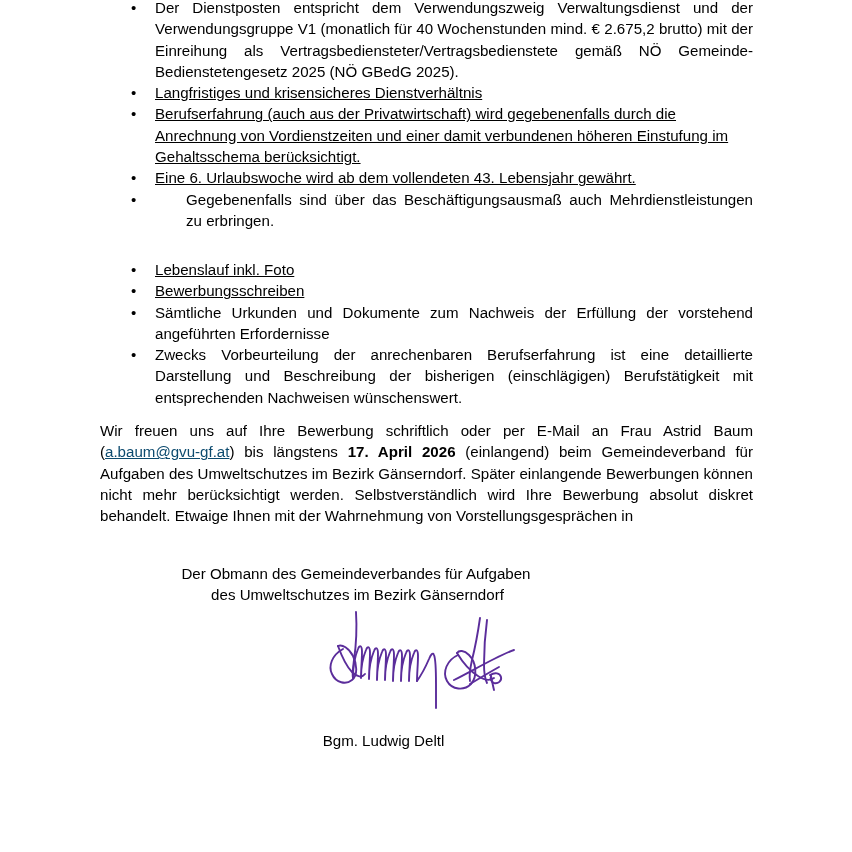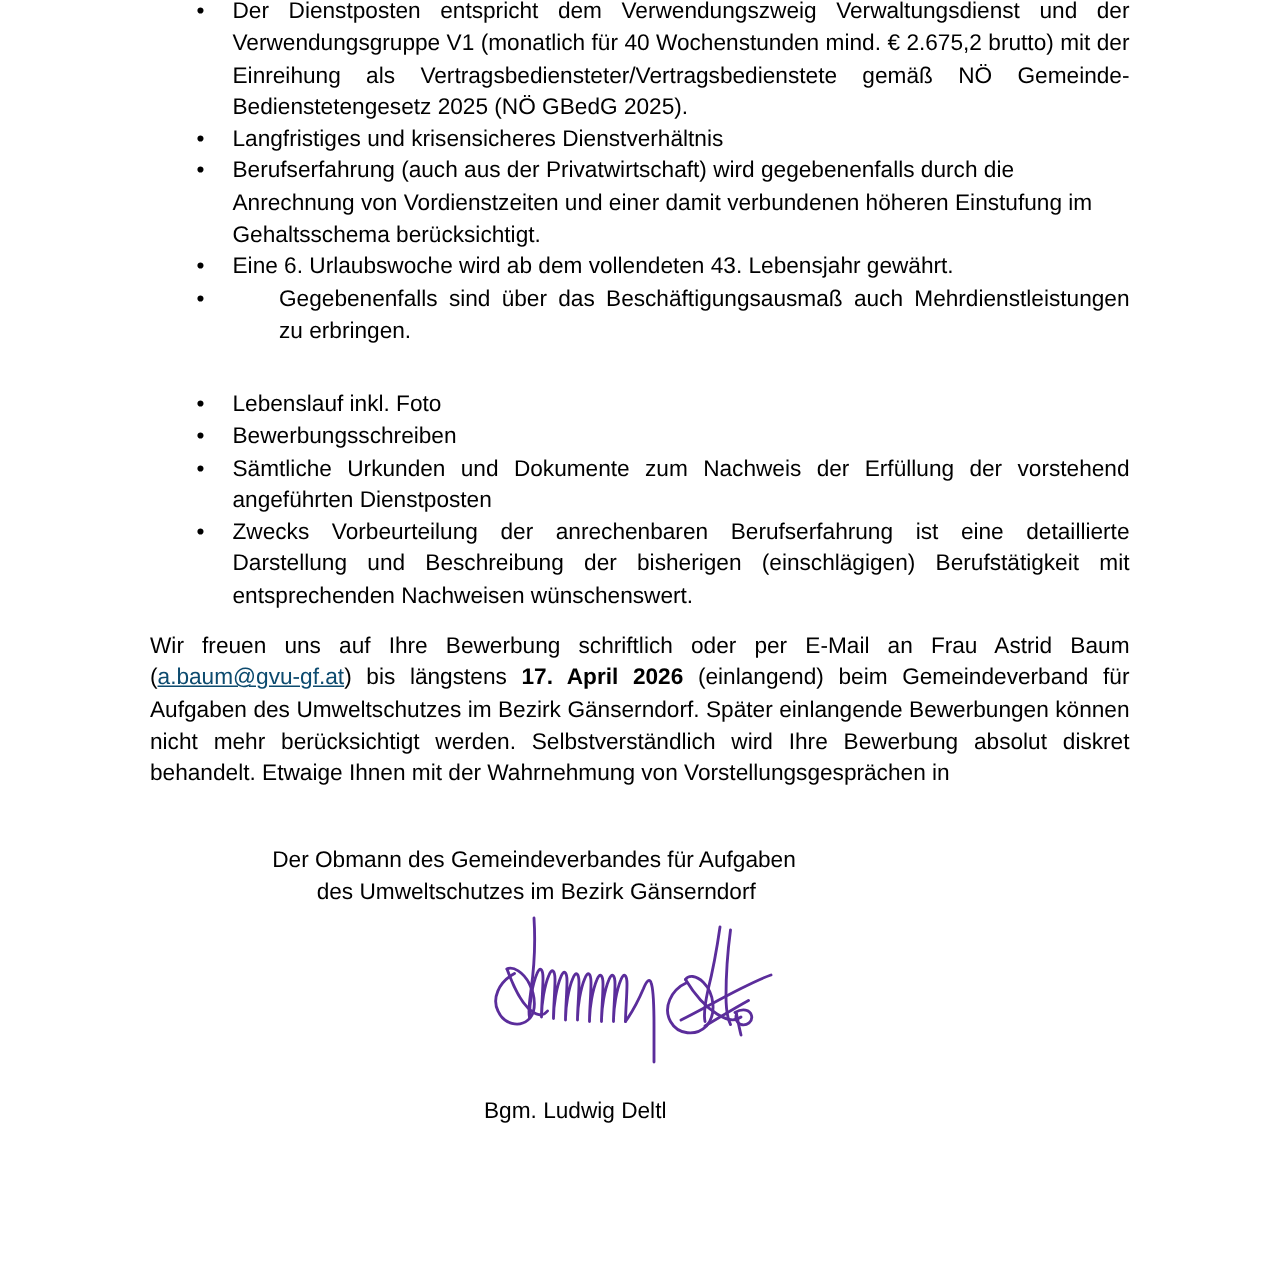--- a/index.html
+++ b/index.html
@@ -46,20 +46,21 @@
     top: 0;
     font-size: 15.1px;
     line-height: 21.3px;
   }
   .just {
     text-align: justify;
     text-justify: inter-word;
   }
   .ragged {
     text-align: left;
+    text-decoration: underline;
   }
 
   
   .list-block-1 {
     position: absolute;
     left: 100px;
     top: -3px;
     width: 653px;
   }
   .heading-required {
@@ -169,21 +170,21 @@
       <li>
         <span class="bullet-glyph">•</span>
         <span class="ragged" style="display:block;">Lebenslauf inkl. Foto</span>
       </li>
       <li>
         <span class="bullet-glyph">•</span>
         <span class="ragged" style="display:block;">Bewerbungsschreiben</span>
       </li>
       <li>
         <span class="bullet-glyph">•</span>
-        <span class="just" style="display:block;">Sämtliche Urkunden und Dokumente zum Nachweis der Erfüllung der vorstehend angeführten Dienstposten</span>
+        <span class="just" style="display:block;">Sämtliche Urkunden und Dokumente zum Nachweis der Erfüllung der vorstehend angeführten Erfordernisse</span>
       </li>
       <li>
         <span class="bullet-glyph">•</span>
         <span class="just" style="display:block;">Zwecks Vorbeurteilung der anrechenbaren Berufserfahrung ist eine detaillierte Darstellung und Beschreibung der bisherigen (einschlägigen) Berufstätigkeit mit entsprechenden Nachweisen wünschenswert.</span>
       </li>
     </ul>
   </div>
 
   <div class="closing-para">
     <span>Wir freuen uns auf Ihre Bewerbung schriftlich oder per E-Mail an Frau Astrid Baum (</span><a class="maillink" href="#">a.baum@gvu-gf.at</a><span>) bis längstens </span><span class="bold">17. April 2026</span><span> (einlangend) beim Gemeindeverband für Aufgaben des Umweltschutzes im Bezirk Gänserndorf. Später einlangende Bewerbungen können nicht mehr berücksichtigt werden. Selbstverständlich wird Ihre Bewerbung absolut diskret behandelt. Etwaige Ihnen mit der Wahrnehmung von Vorstellungsgesprächen in</span>

